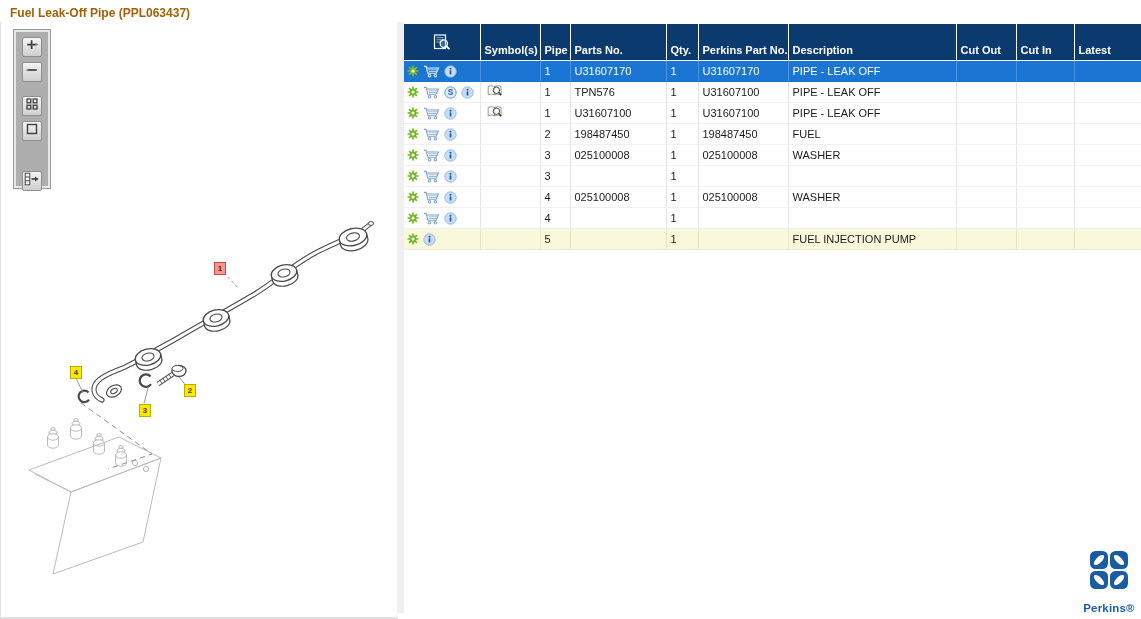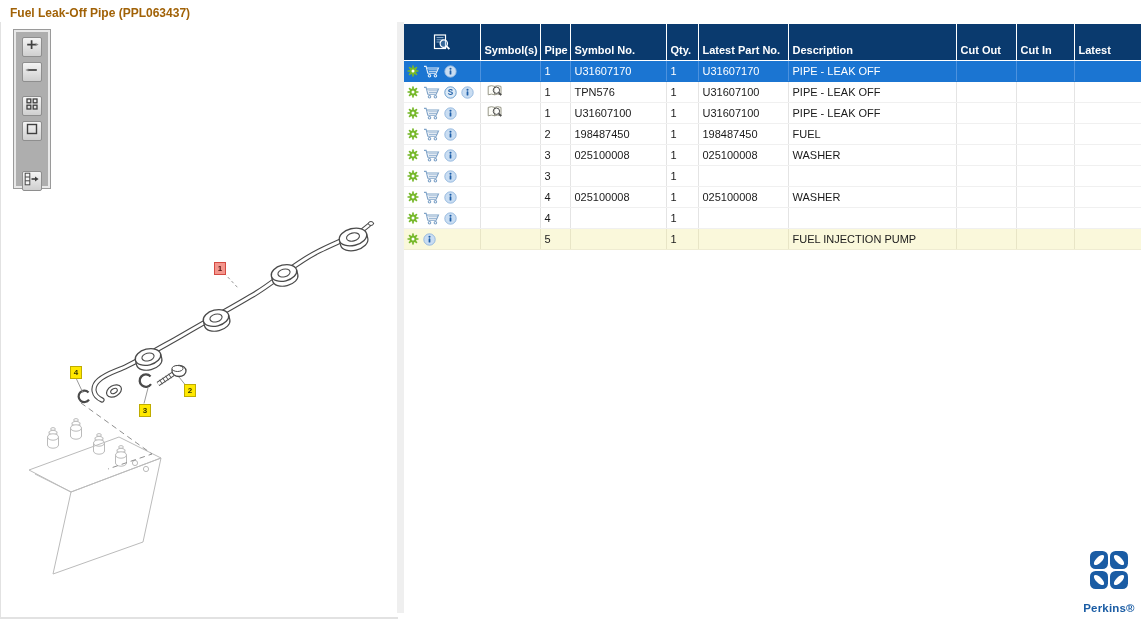--- a/index.html
+++ b/index.html
@@ -216,23 +216,23 @@
       <thead>
           <tr id="head-row">
             <th class="icon-th"><span><svg width="21" height="17" viewBox="0 0 21 17">
                   <rect x="3.5" y="1" width="11" height="13.5" fill="none" stroke="#FFF" stroke-width="1.2"></rect>
                   <path d="M5.5 3.6 h7 M5.5 5.8 h7 M5.5 8 h4.5" stroke="#9FC0DE" stroke-width="0.9" fill="none"></path>
                   <circle cx="12.8" cy="9.6" r="3.7" fill="rgba(140,190,235,0.35)" stroke="#FFF" stroke-width="1.2"></circle>
                   <line x1="15.4" y1="12.2" x2="18.4" y2="15.2" stroke="#FFF" stroke-width="1.8"></line>
                 </svg></span></th>
             <th>Symbol(s)</th>
             <th>Pipe</th>
-            <th>Symbol No.</th>
+            <th>Parts No.</th>
             <th>Qty.</th>
-            <th>Latest Part No.</th>
+            <th>Perkins Part No.</th>
             <th>Description</th>
             <th>Cut Out</th>
             <th>Cut In</th>
             <th>Latest</th>
           </tr>
         </thead>
       <tbody id="body">
           <tr class="selected">
             <td class="icons-cell">
               <div class="icon-row">

